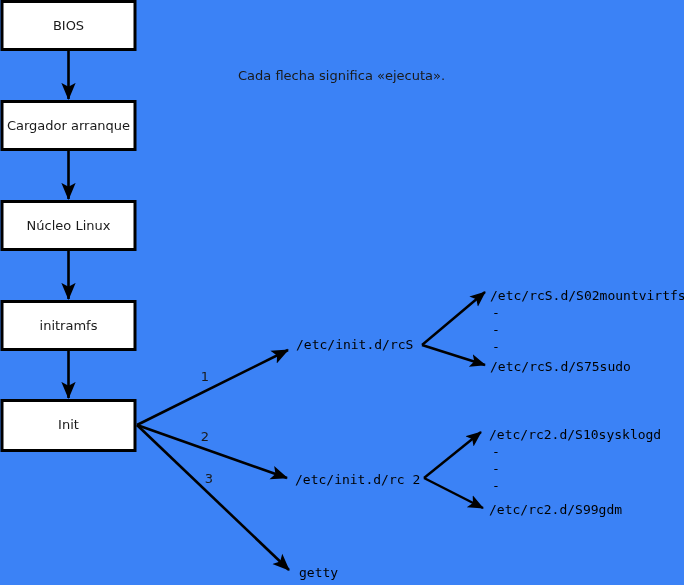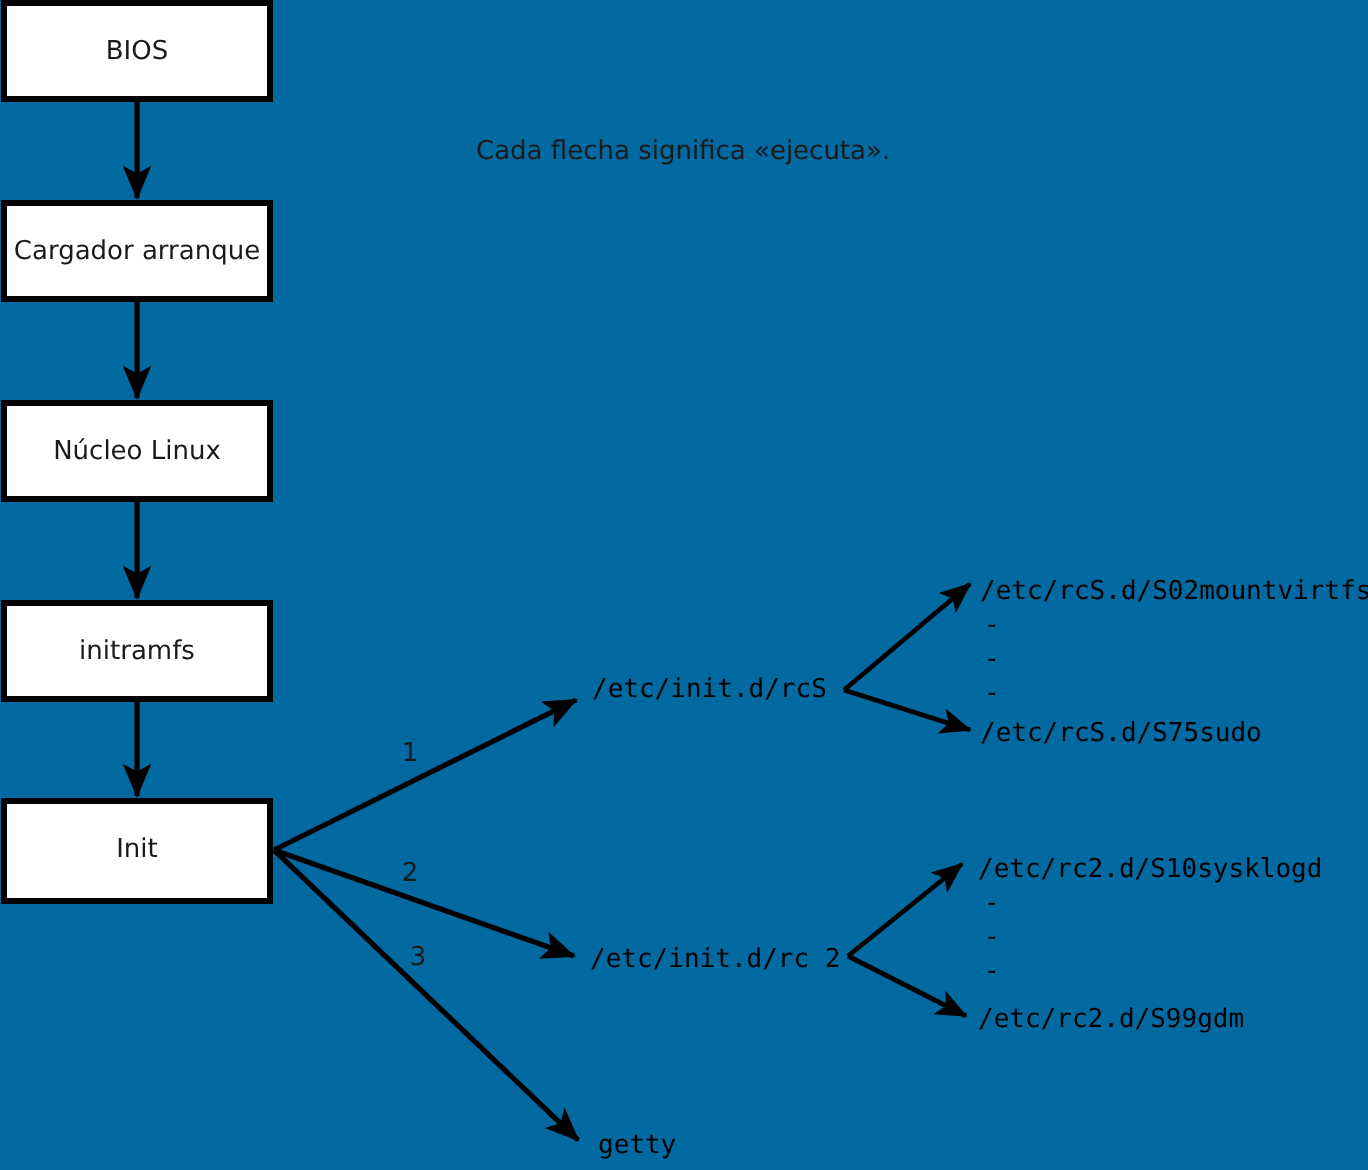--- a/index.html
+++ b/index.html
@@ -4,21 +4,21 @@
 <style>
   html, body {
     margin: 0;
     padding: 0;
     background: #ffffff;
   }
   #diagram-root {
     position: relative;
     width: 684px;
     height: 585px;
-    background: #0369a1;
+    background: #3b82f6;
     overflow: hidden;
     font-family: "DejaVu Sans", sans-serif;
   }
   svg#flow {
     position: absolute;
     top: 0;
     left: 0;
     width: 684px;
     height: 585px;
   }

